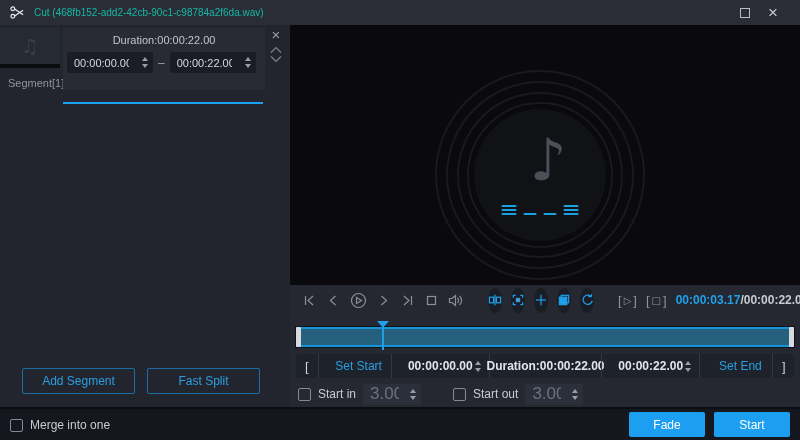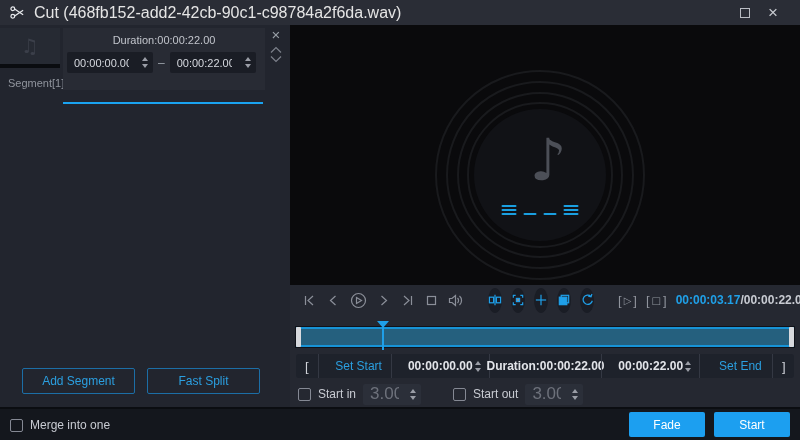--- a/index.html
+++ b/index.html
@@ -4,21 +4,21 @@
 <style>
   * { margin:0; padding:0; box-sizing:border-box; }
   html,body { background:#101114; }
   body { font-family:"Liberation Sans", sans-serif; }
   .window { position:relative; width:800px; height:440px; background:#22252e; overflow:hidden; }
 
   
   .titlebar { position:absolute; top:0; left:0; width:800px; height:25px; background:#2a2d36;
               display:flex; align-items:center; padding:0 10px; }
   .titlebar .app-icon { width:16px; height:16px; margin-right:8px; display:flex; align-items:center; }
-  .titlebar .title { color:#e5e5e5; font-size:16px; }
+  .titlebar .title { color:#14b8a6; font-size:10px; }
   .titlebar .win-controls { margin-left:auto; display:flex; align-items:center; gap:18px; padding-right:12px; }
   .btn-max { width:10px; height:10px; border:1px solid #b9bcc3; }
   .btn-close { color:#c6c9cf; font-size:17px; line-height:10px; }
 
   
   .main { position:absolute; top:25px; left:0; width:800px; height:382px; display:flex; }
 
   
   .left-panel { position:relative; width:290px; height:100%; background:#22252e; }
   .seg-item { position:relative; width:100%; height:95px; }

